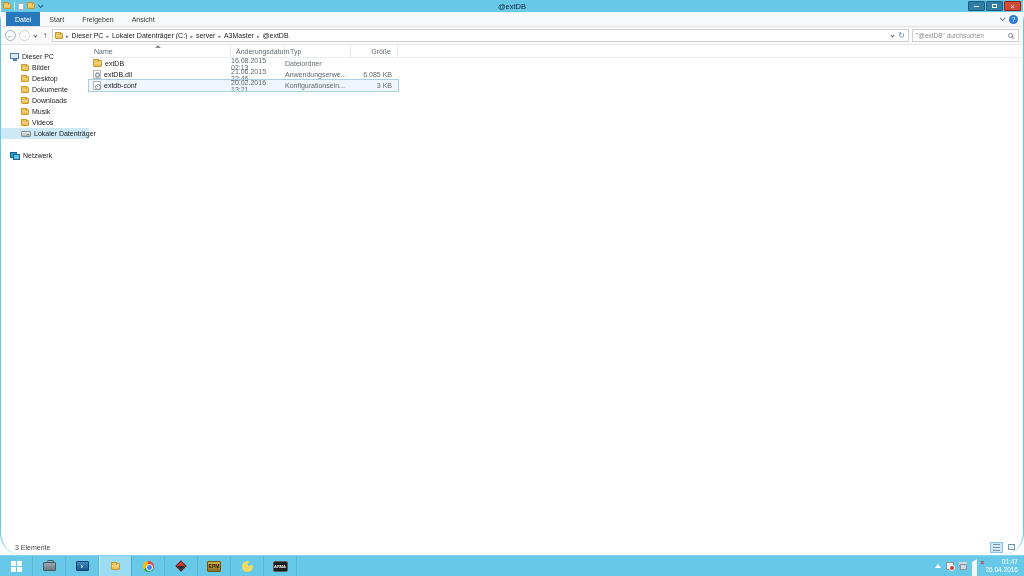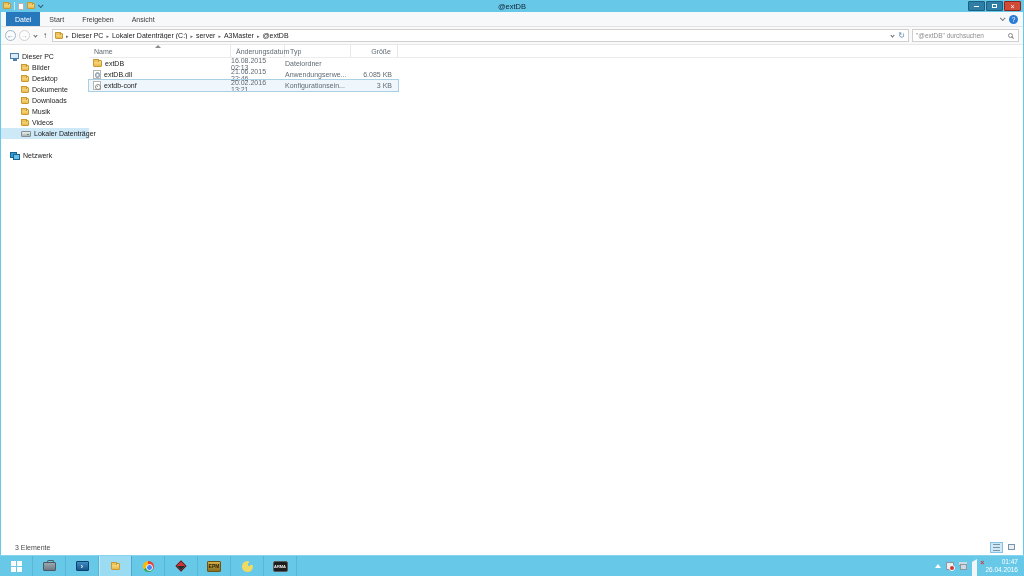--- a/index.html
+++ b/index.html
@@ -1,20 +1,20 @@
 <!DOCTYPE html>
 <html><head>
 <meta charset="utf-8">
 <style>
   * { margin:0; padding:0; box-sizing:border-box; }
   body { font-family:"Liberation Sans", sans-serif; background:#333; }
   .screen { position:relative; width:1024px; height:576px; background:#fff; overflow:hidden; }
 
   
-  .window { position:absolute; top:0; left:0; right:0; bottom:21px; display:flex; flex-direction:column; background:#fff; border-left:1px solid #68c8e8; border-right:1px solid #68c8e8; }
+  .window { position:absolute; top:0; left:0; right:0; bottom:21px; display:flex; flex-direction:column; background:#fff; border-left:1px solid #68c8e8; border-right:1px solid #68c8e8;border-radius:22px; }
 
   
   .titlebar { height:12px; background:#68c8e8; display:flex; align-items:center; padding:0 2px; position:relative; flex:0 0 auto; }
   .qat { display:flex; align-items:center; gap:3px; z-index:2; }
   .qat-sep { width:1px; height:8px; background:rgba(255,255,255,.6); }
   .win-title { position:absolute; left:0; right:0; text-align:center; font-size:7.5px; color:#123; }
   .win-controls { margin-left:auto; display:flex; gap:1px; z-index:2; }
   .wc { width:17px; height:10px; display:flex; align-items:center; justify-content:center; background:#2e7ea8; border:1px solid #1e5e7e; border-radius:1px; color:#fff; font-size:7px; line-height:1; cursor:default; }
   .wc-min-glyph { width:5px; height:1px; background:#fff; }
   .wc-max-glyph { width:5px; height:4px; border:1px solid #fff; }

